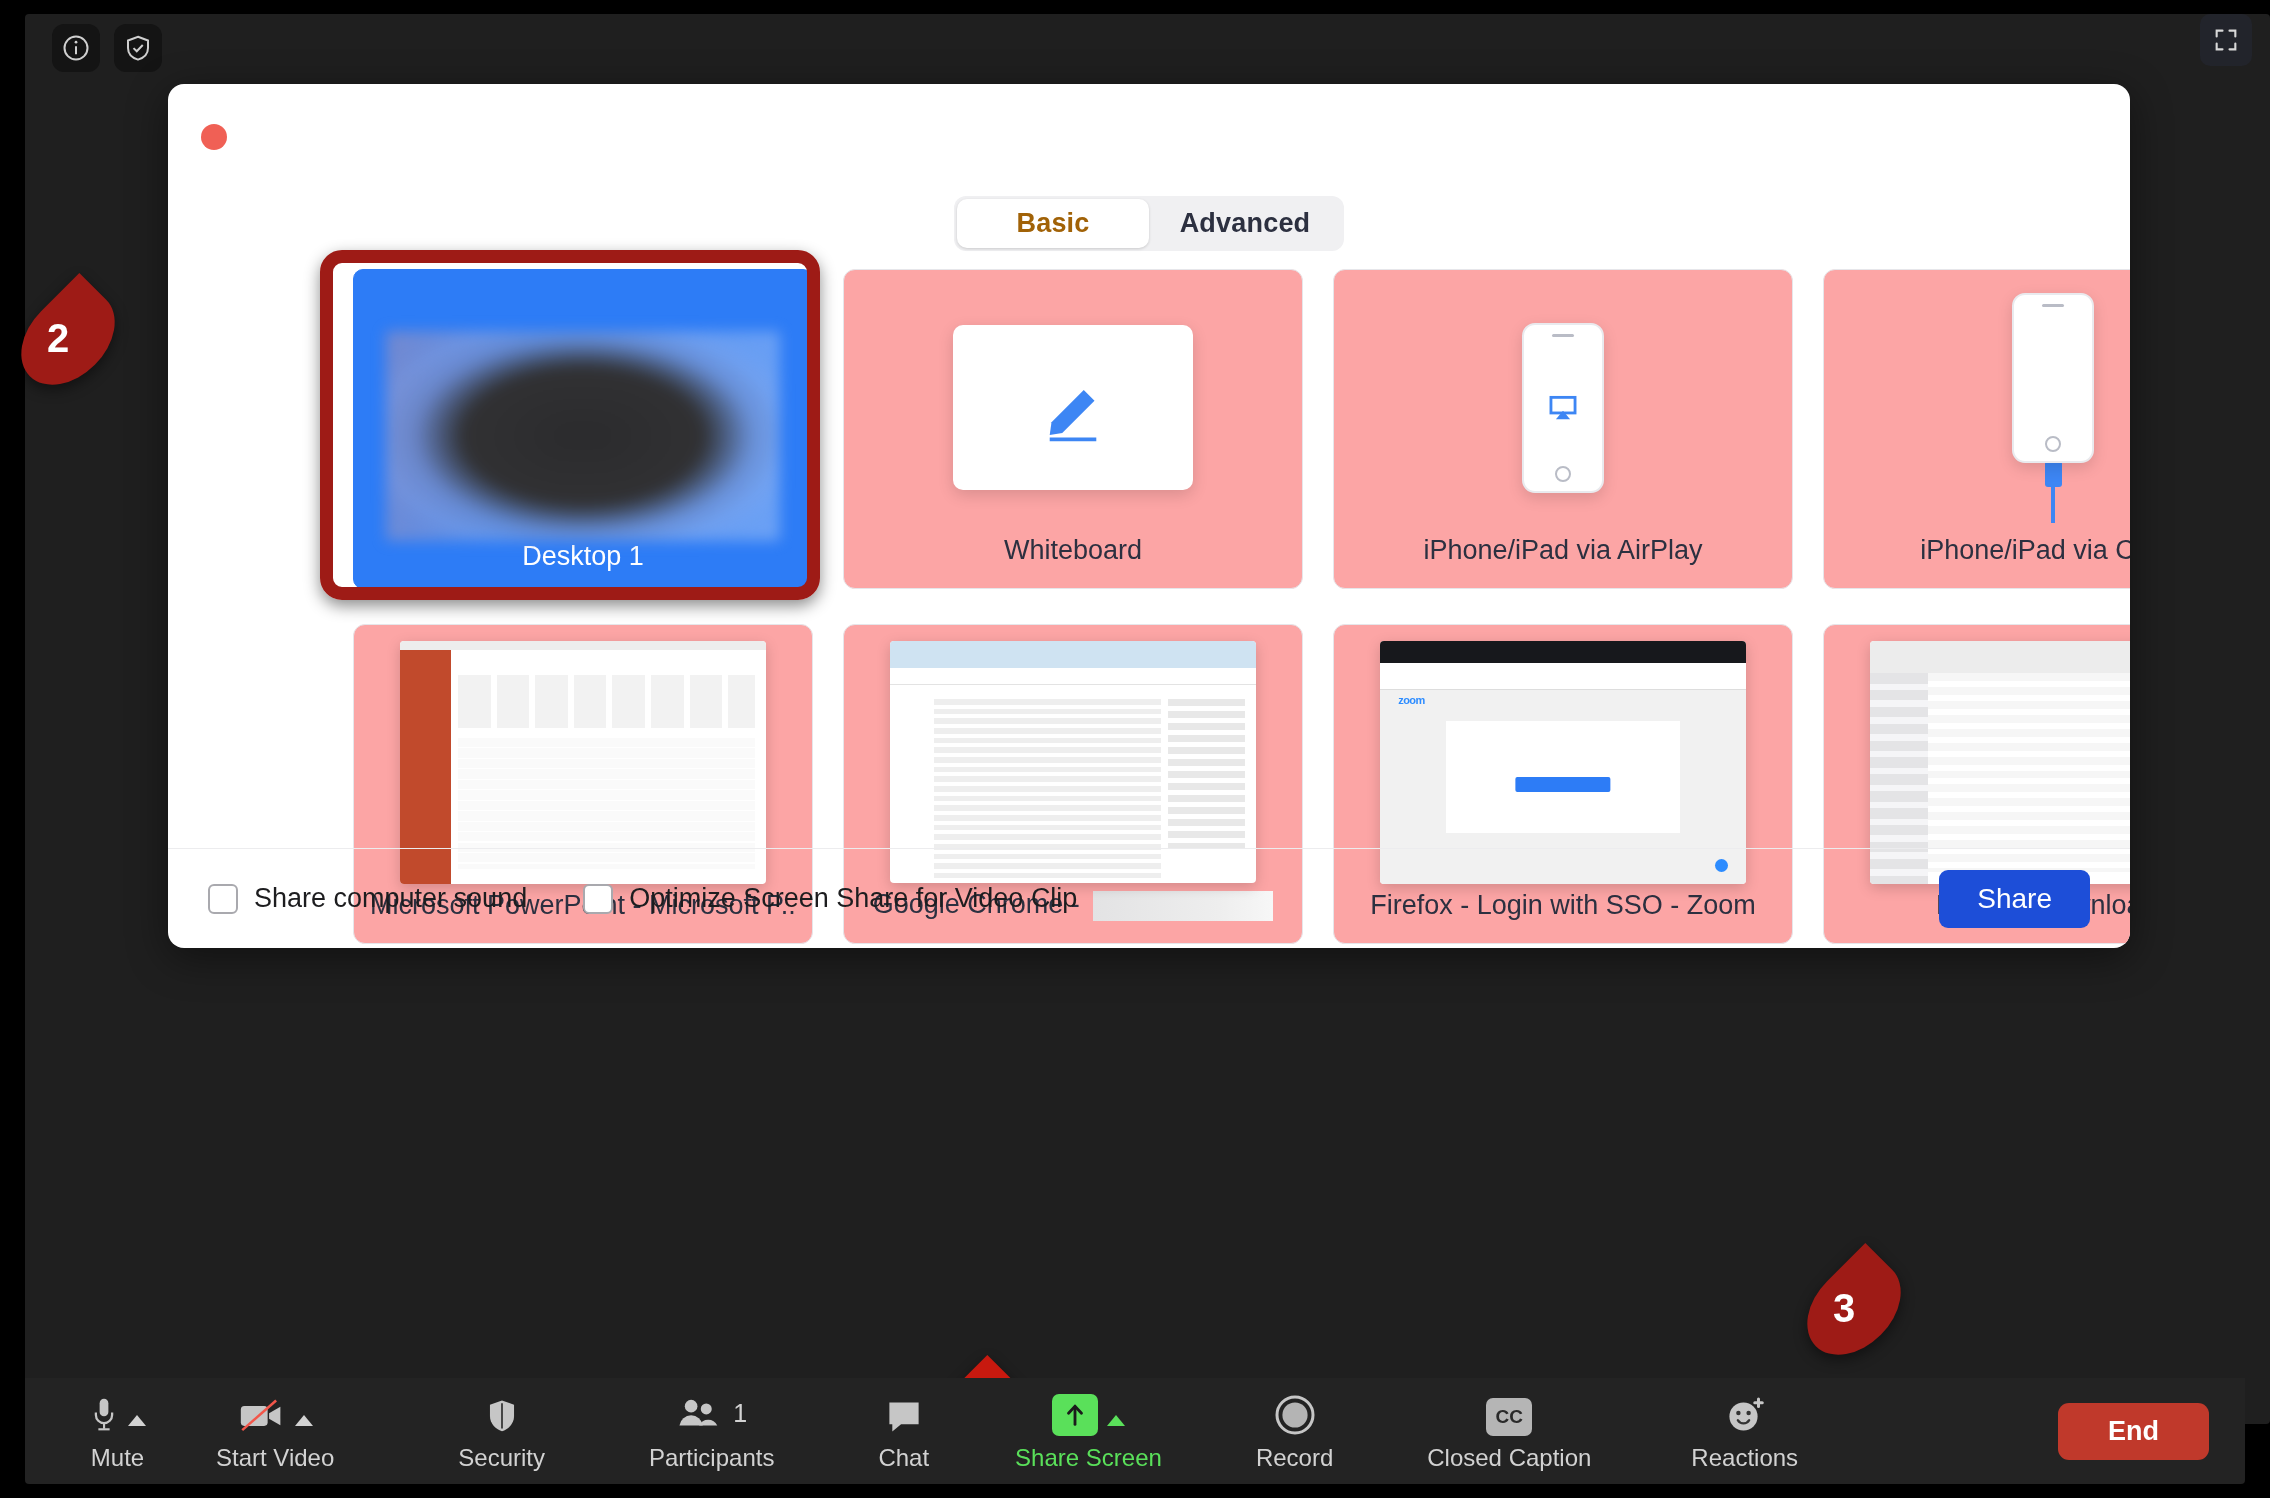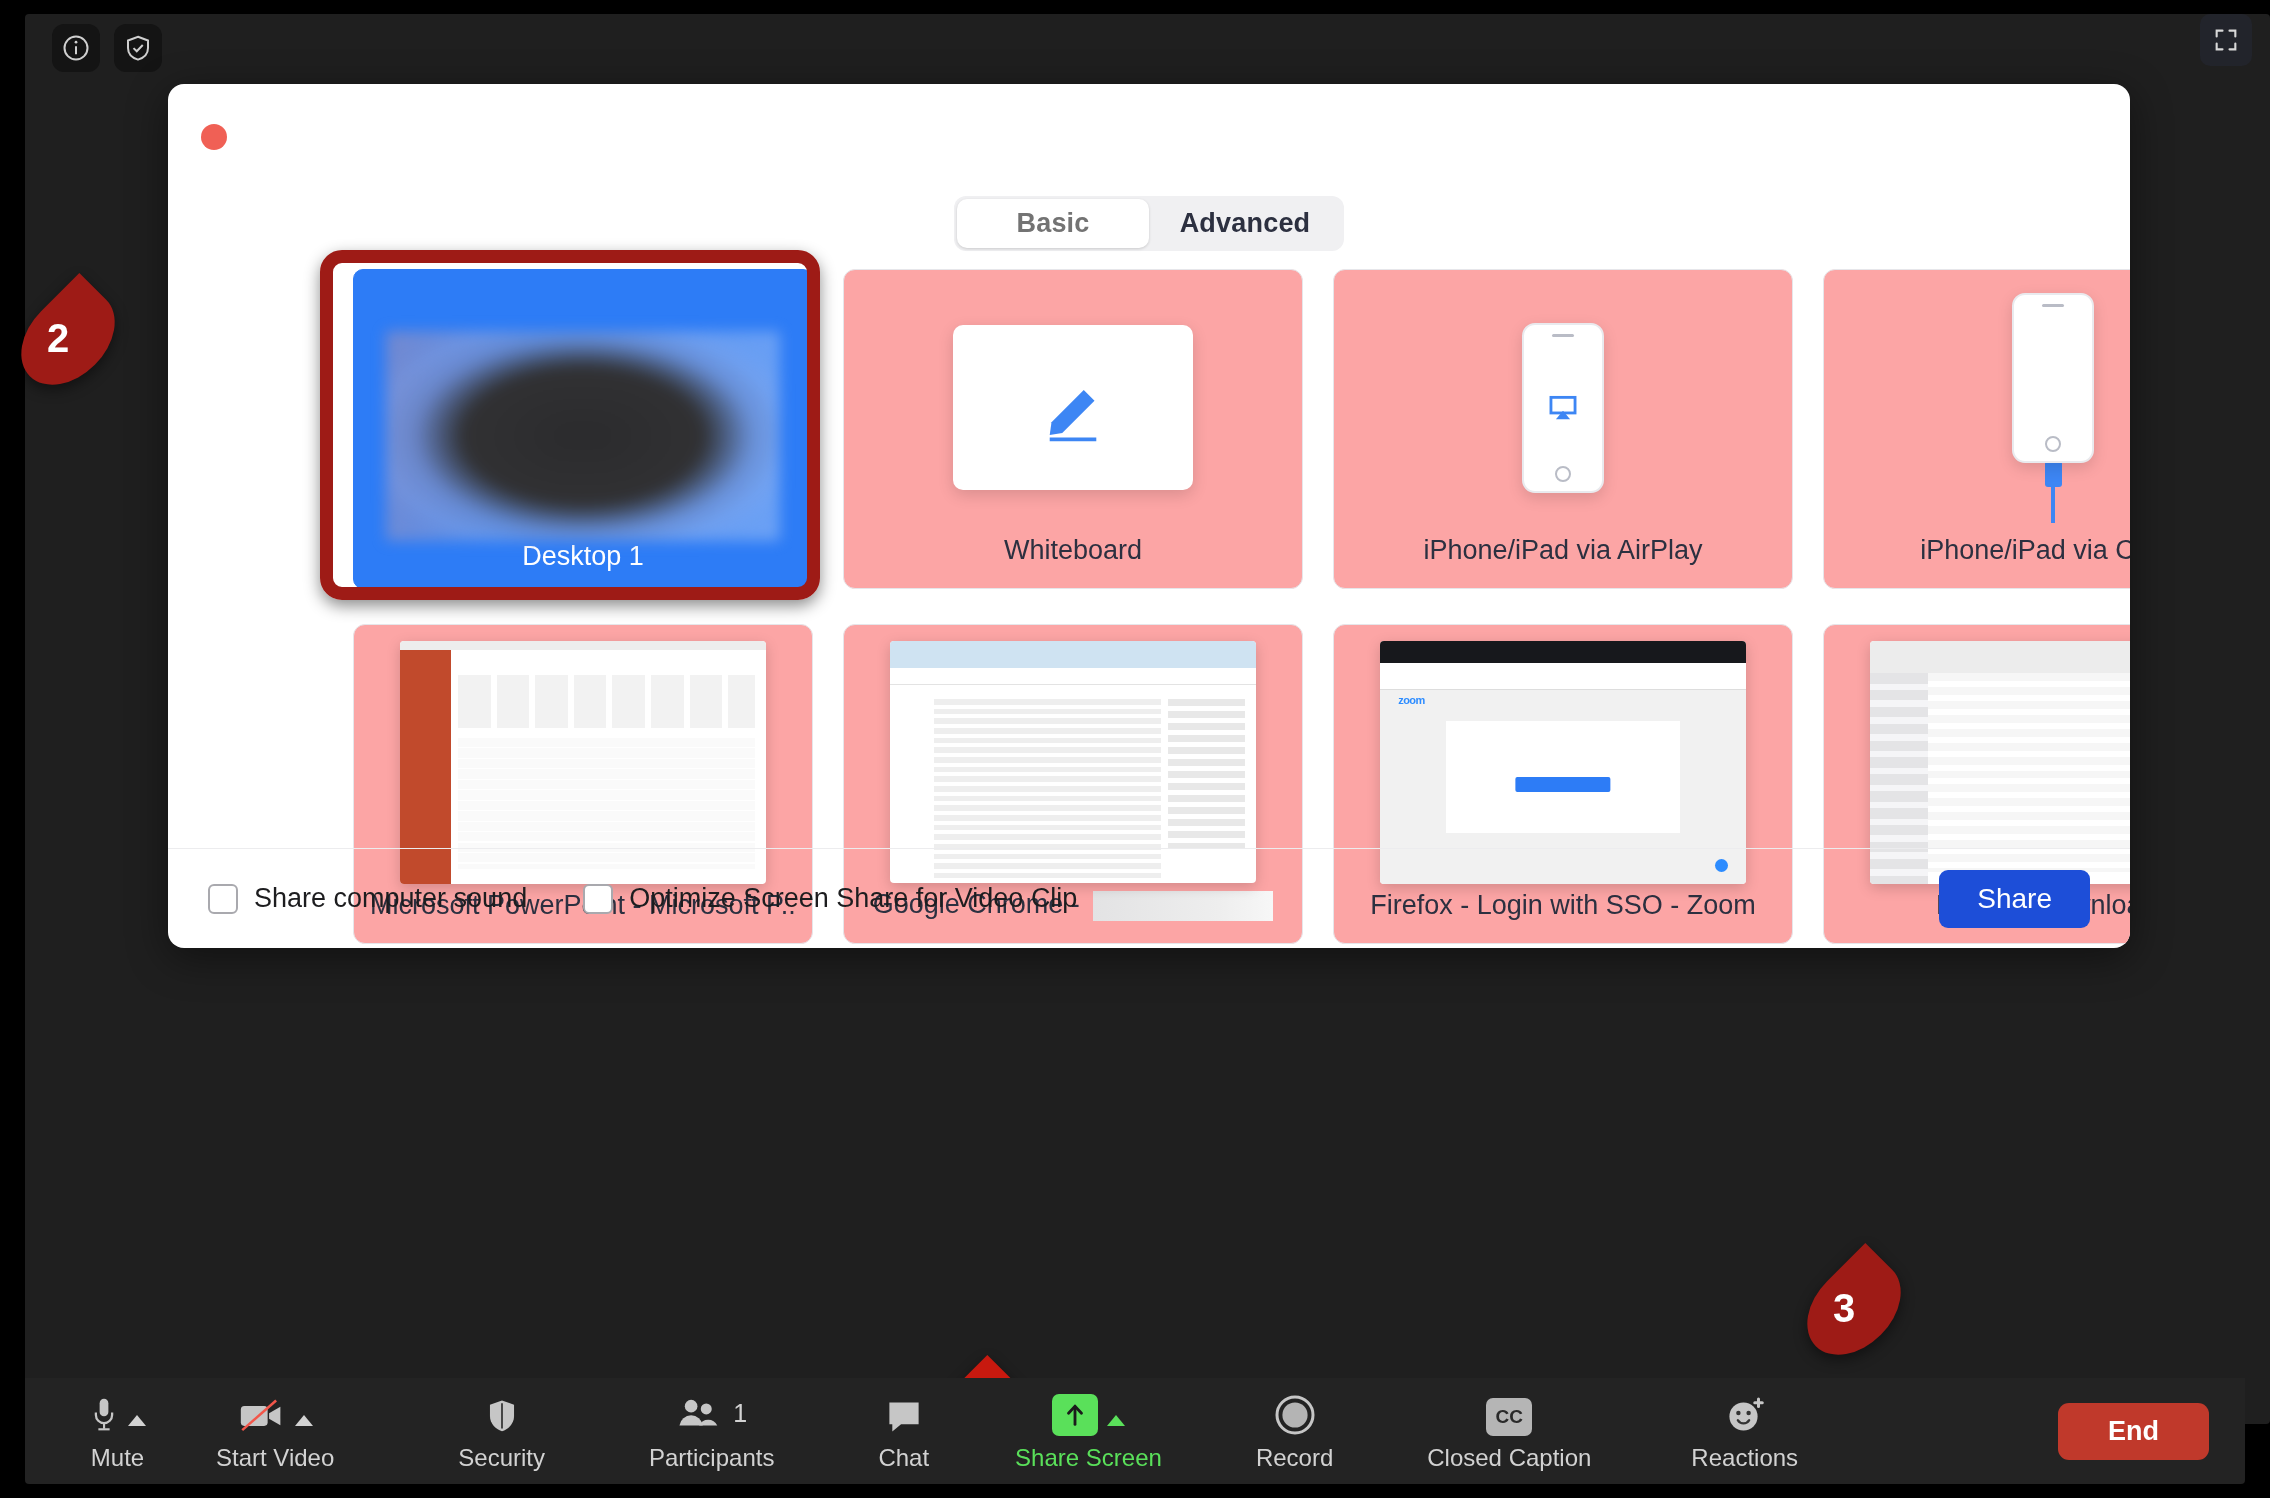--- a/index.html
+++ b/index.html
@@ -82,21 +82,21 @@
   .tab {
     flex: 1;
     display: flex; align-items: center; justify-content: center;
     font-size: 27px; font-weight: bold;
     color: #2c3040;
     border-radius: 10px;
     letter-spacing: .2px;
   }
   .tab.active {
     background: #ffffff;
-    color: #737373;
+    color: #a16207;
     box-shadow: 0 1px 3px rgba(0,0,0,.16);
   }
 
   
   .source-grid {
     position: absolute;
     left: 185px; top: 185px;
     width: 1600px;
     display: grid;
     grid-template-columns: repeat(4, 460px);

